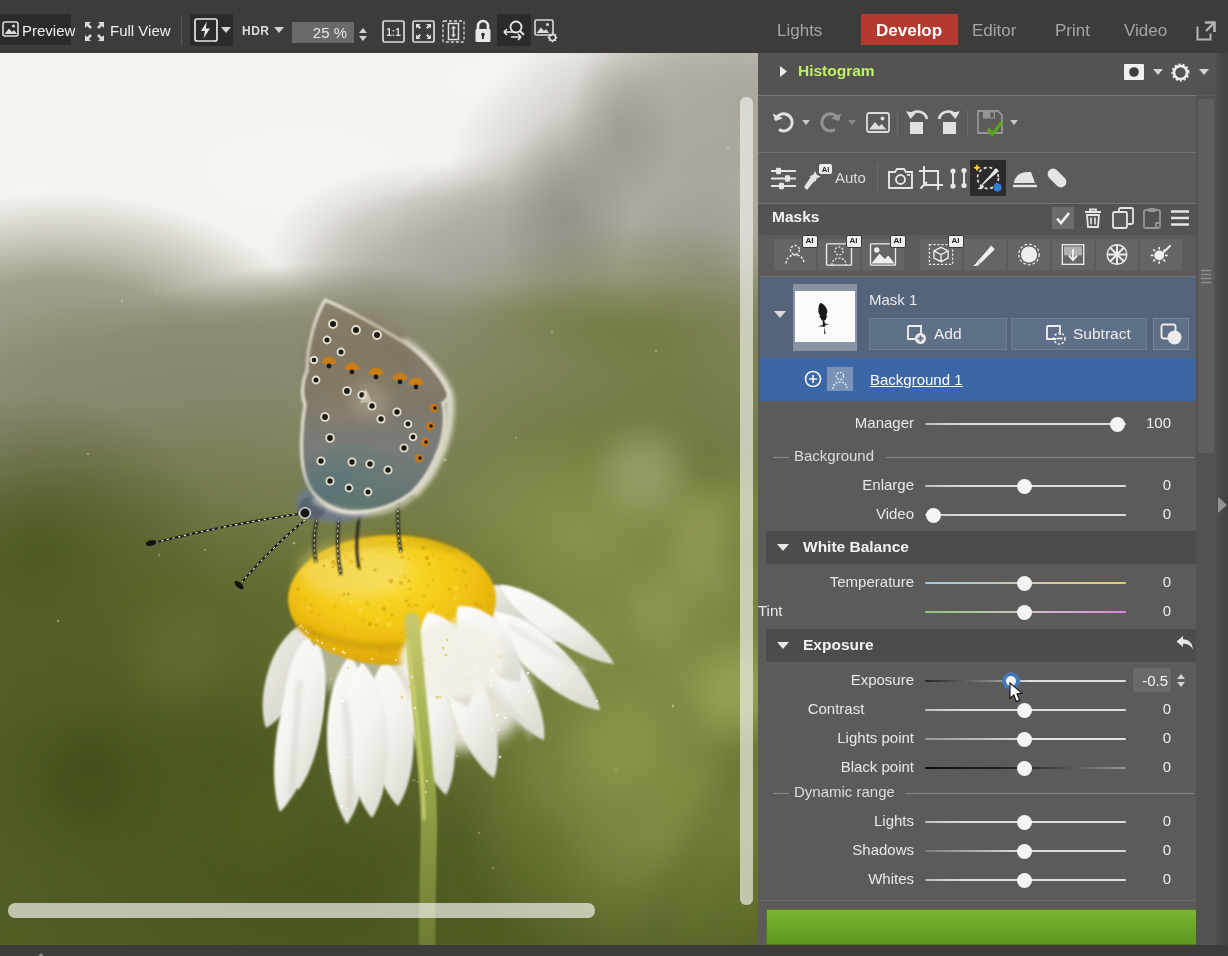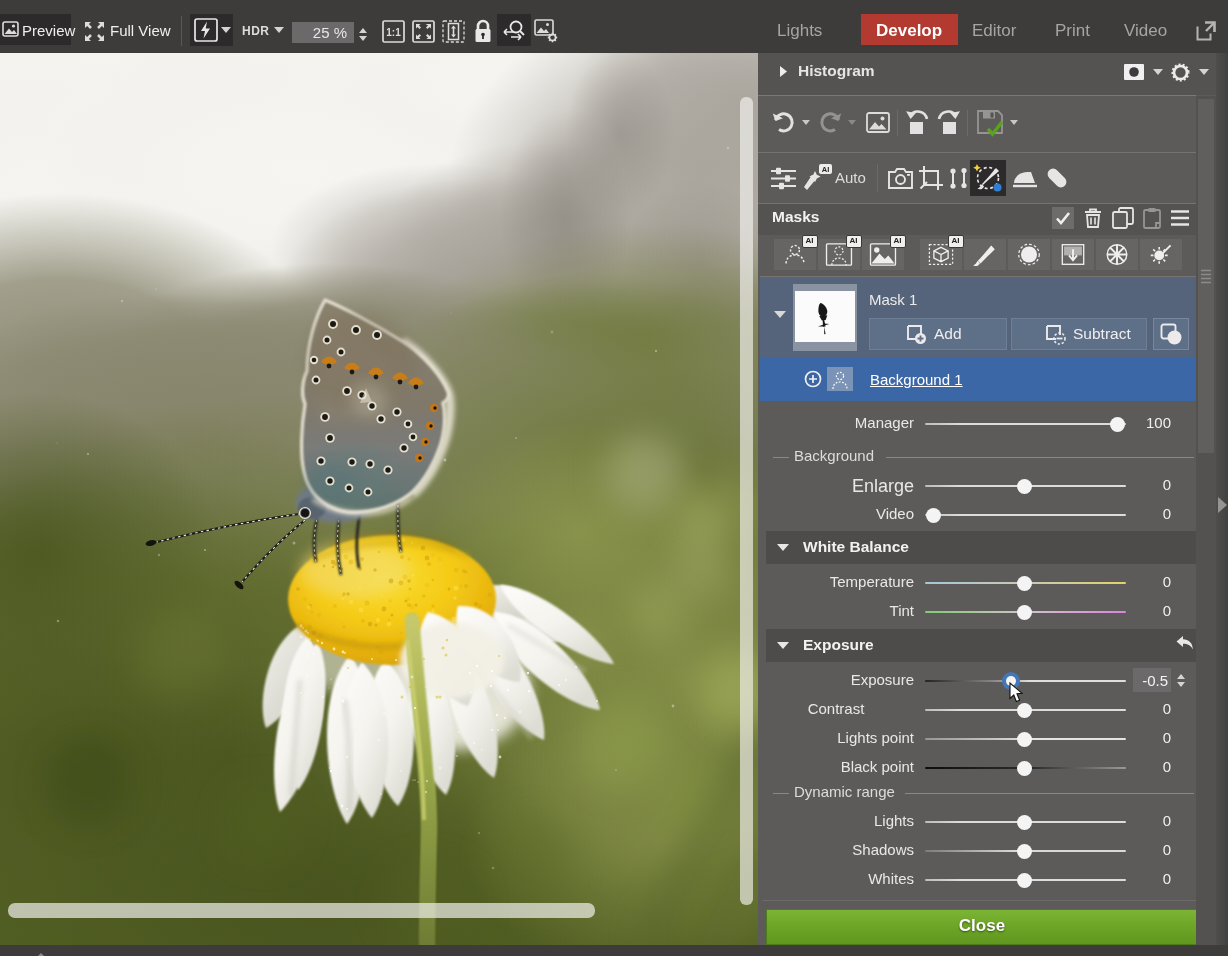--- a/index.html
+++ b/index.html
@@ -613,21 +613,21 @@
     </svg>
   <div class="ab" style="left:740px;top:44px;width:13px;height:808px;background:rgba(244,243,240,.66);border-radius:6px;"></div>
   <div class="ab" style="left:8px;top:850px;width:587px;height:15px;background:rgba(244,243,240,.68);border-radius:7px;"></div>
 </div>
 
 <div class="ab" id="panel" style="left:758px;top:53px;width:470px;height:892px;background:#5d5a5a;">
     <div class="ab" style="left:0;top:0;width:458px;height:42px;background:#555252;"></div>
 <svg class="ab" style="left:21px;top:12px" width="9" height="13" viewBox="0 0 9 13">
       <path d="M1 1 L8 6.5 L1 12 Z" fill="#ededed"></path>
     </svg>
-<div class="ab" style="left:40px;top:9px;font-size:15.5px;font-weight:bold;color:#e5e5e5;">Histogram</div>
+<div class="ab" style="left:40px;top:9px;font-size:15.5px;font-weight:bold;color:#bef264;">Histogram</div>
 <svg class="ab" style="left:366px;top:11px" width="20" height="16" viewBox="0 0 20 16">
       <rect x="0" y="0" width="20" height="16" rx="1" fill="#f0f0f0"></rect>
       <circle cx="10" cy="8" r="4.8" fill="#3d3b3b"></circle>
     </svg>
 <div class="ab" style="left:395px;top:16px;width:0;height:0;border:5px solid transparent;border-top:6px solid #d5d3d3;"></div>
 <svg class="ab" style="left:412px;top:9px" width="21" height="21" viewBox="0 0 22 22">
       <circle cx="11" cy="11" r="8.2" fill="none" stroke="#ebebeb" stroke-width="2.6" stroke-dasharray="2.1 2.05" stroke-dashoffset="1"></circle>
       <circle cx="11" cy="11" r="6.8" fill="none" stroke="#ebebeb" stroke-width="2.8"></circle>
     </svg>
 <div class="ab" style="left:441px;top:16px;width:0;height:0;border:5px solid transparent;border-top:6px solid #d5d3d3;"></div>
@@ -888,36 +888,36 @@
         <path d="M6 22 c0-4.5 3-7 7-7 s7 2.5 7 7" fill="none" stroke="#fff" stroke-width="1.2" stroke-dasharray="1.8 1.5"></path>
       </svg></div>
 <div class="ab" style="left:112px;top:318px;font-size:15px;color:#ffffff;text-decoration:underline;">Background 1</div>
 <div class="ab" style="left:0;top:361px;width:156px;font-size:15px;color:#e9e7e7;text-align:right;">Manager</div>
 <div class="ab" style="left:167px;top:370px;width:201px;height:2px;border-radius:1px;background:linear-gradient(90deg,#bdbdbd,#dcdcdc 18%);"></div>
 <div class="ab" style="left:351.5px;top:363.5px;width:15px;height:15px;border-radius:50%;background:#f4f4f4;"></div>
 <div class="ab" style="left:353px;top:361px;width:60px;font-size:15px;color:#f0eeee;text-align:right;">100</div>
 <div class="ab" style="left:15px;top:404px;width:16px;height:1px;background:#8a8787;"></div>
 <div class="ab" style="left:36px;top:394px;font-size:15px;color:#dddbdb;">Background</div>
 <div class="ab" style="left:128px;top:404px;width:308px;height:1px;background:#8a8787;"></div>
-<div class="ab" style="left:0;top:423px;width:156px;font-size:18px;color:#e9e7e7;text-align:right;">Enlarge</div>
+<div class="ab" style="left:0;top:423px;width:156px;font-size:15px;color:#e9e7e7;text-align:right;">Enlarge</div>
 <div class="ab" style="left:167px;top:432px;width:201px;height:2px;border-radius:1px;background:linear-gradient(90deg,#bdbdbd,#dcdcdc 18%);"></div>
 <div class="ab" style="left:258.5px;top:425.5px;width:15px;height:15px;border-radius:50%;background:#f4f4f4;"></div>
 <div class="ab" style="left:353px;top:423px;width:60px;font-size:15px;color:#f0eeee;text-align:right;">0</div>
 <div class="ab" style="left:0;top:452px;width:156px;font-size:15px;color:#e9e7e7;text-align:right;">Video</div>
 <div class="ab" style="left:167px;top:461px;width:201px;height:2px;border-radius:1px;background:linear-gradient(90deg,#bdbdbd,#dcdcdc 18%);"></div>
 <div class="ab" style="left:167.5px;top:454.5px;width:15px;height:15px;border-radius:50%;background:#f4f4f4;"></div>
 <div class="ab" style="left:353px;top:452px;width:60px;font-size:15px;color:#f0eeee;text-align:right;">0</div>
 <div class="ab" style="left:8px;top:478px;width:432px;height:33px;background:#4e4b4b;"></div>
 <div class="ab" style="left:19px;top:491px;width:0;height:0;border:6px solid transparent;border-top:7px solid #e8e6e6;"></div>
 <div class="ab" style="left:45px;top:485px;font-size:15.5px;font-weight:bold;color:#f3f1f1;">White Balance</div>
 <div class="ab" style="left:0;top:520px;width:156px;font-size:15px;color:#e9e7e7;text-align:right;">Temperature</div>
 <div class="ab" style="left:167px;top:529px;width:201px;height:2px;border-radius:1px;background:linear-gradient(90deg,#a3c8d8,#cdc9b4 50%,#ded268);"></div>
 <div class="ab" style="left:258.5px;top:522.5px;width:15px;height:15px;border-radius:50%;background:#f4f4f4;"></div>
 <div class="ab" style="left:353px;top:520px;width:60px;font-size:15px;color:#f0eeee;text-align:right;">0</div>
-<div class="ab" style="left:0;top:549px;width:156px;font-size:15px;color:#e9e7e7;text-align:right;">Tint</div>
+<div class="ab" style="left:0;top:549px;width:156px;font-size:15px;color:#e9e7e7;">Tint</div>
 <div class="ab" style="left:167px;top:558px;width:201px;height:2px;border-radius:1px;background:linear-gradient(90deg,#83ca74,#cfc3ca 50%,#da84dc);"></div>
 <div class="ab" style="left:258.5px;top:551.5px;width:15px;height:15px;border-radius:50%;background:#f4f4f4;"></div>
 <div class="ab" style="left:353px;top:549px;width:60px;font-size:15px;color:#f0eeee;text-align:right;">0</div>
 <div class="ab" style="left:8px;top:576px;width:432px;height:33px;background:#4e4b4b;"></div>
 <div class="ab" style="left:19px;top:589px;width:0;height:0;border:6px solid transparent;border-top:7px solid #e8e6e6;"></div>
 <div class="ab" style="left:45px;top:583px;font-size:15.5px;font-weight:bold;color:#f3f1f1;">Exposure</div>
 <svg class="ab" style="left:417px;top:582px" width="20" height="19" viewBox="0 0 20 19">
       <path d="M8 1 L1.5 6.5 L8 12 V8.8 C 12.5 8.8 16 10.5 17.8 14.5 C 17.8 8 13.5 4.3 8 4.3 Z" fill="#e8e6e6"></path>
     </svg>
 <div class="ab" style="left:0;top:618px;width:156px;font-size:15px;color:#e9e7e7;text-align:right;">Exposure</div>
@@ -953,21 +953,20 @@
 <div class="ab" style="left:0;top:788px;width:156px;font-size:15px;color:#e9e7e7;text-align:right;">Shadows</div>
 <div class="ab" style="left:167px;top:797px;width:201px;height:2px;border-radius:1px;background:linear-gradient(90deg,#7c7c7c,#d9d9d9 45%);"></div>
 <div class="ab" style="left:258.5px;top:790.5px;width:15px;height:15px;border-radius:50%;background:#f4f4f4;"></div>
 <div class="ab" style="left:353px;top:788px;width:60px;font-size:15px;color:#f0eeee;text-align:right;">0</div>
 <div class="ab" style="left:0;top:817px;width:156px;font-size:15px;color:#e9e7e7;text-align:right;">Whites</div>
 <div class="ab" style="left:167px;top:826px;width:201px;height:2px;border-radius:1px;background:linear-gradient(90deg,#bdbdbd,#dcdcdc 18%);"></div>
 <div class="ab" style="left:258.5px;top:819.5px;width:15px;height:15px;border-radius:50%;background:#f4f4f4;"></div>
 <div class="ab" style="left:353px;top:817px;width:60px;font-size:15px;color:#f0eeee;text-align:right;">0</div>
 <div class="ab" style="left:4px;top:847px;width:434px;height:1px;background:#6d6a6a;"></div>
 <div class="ab" style="left:8px;top:856px;width:432px;height:36px;background:linear-gradient(180deg,#7cb434,#69a224 60%,#5f9720);border:1px solid #4c7d18;box-sizing:border-box;"></div>
-<div class="ab" style="left:8px;top:863px;width:432px;text-align:center;font-size:17px;font-weight:bold;color:#fff;text-shadow:0 1px 2px rgba(0,0,0,.5);">Close</div>
 <div class="ab" style="left:438px;top:43px;width:20px;height:849px;background:#545151;"></div>
 <div class="ab" style="left:440px;top:46px;width:16px;height:354px;background:#615e5e;"></div>
 <svg class="ab" style="left:443px;top:216px" width="10" height="15" viewBox="0 0 10 15">
       <g stroke="#8d8a8a" stroke-width="1.5">
         <path d="M0 1.5h10M0 5.5h10M0 9.5h10M0 13.5h10"></path>
       </g>
     </svg>
 <div class="ab" style="left:458px;top:0;width:12px;height:892px;background:linear-gradient(90deg,#504d4d,#434040);"></div>
 <div class="ab" style="left:460px;top:444px;width:0;height:0;border:8px solid transparent;border-left:9px solid #969393;"></div>
   </div>

